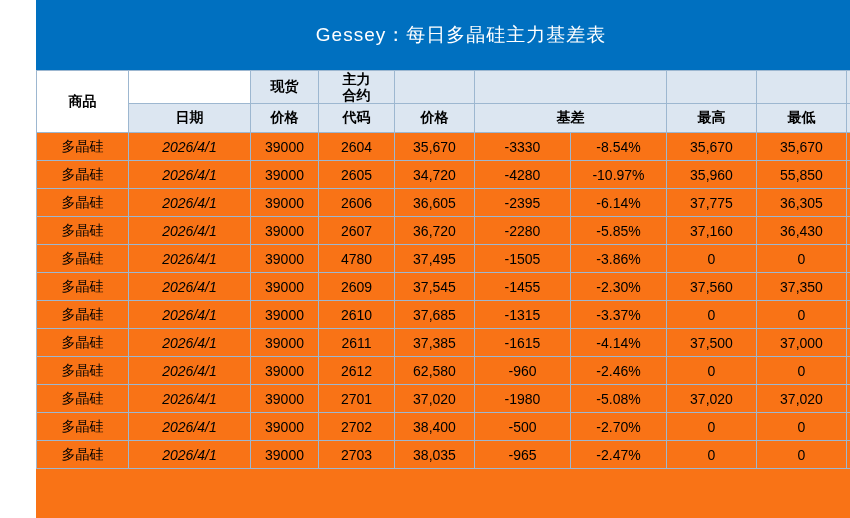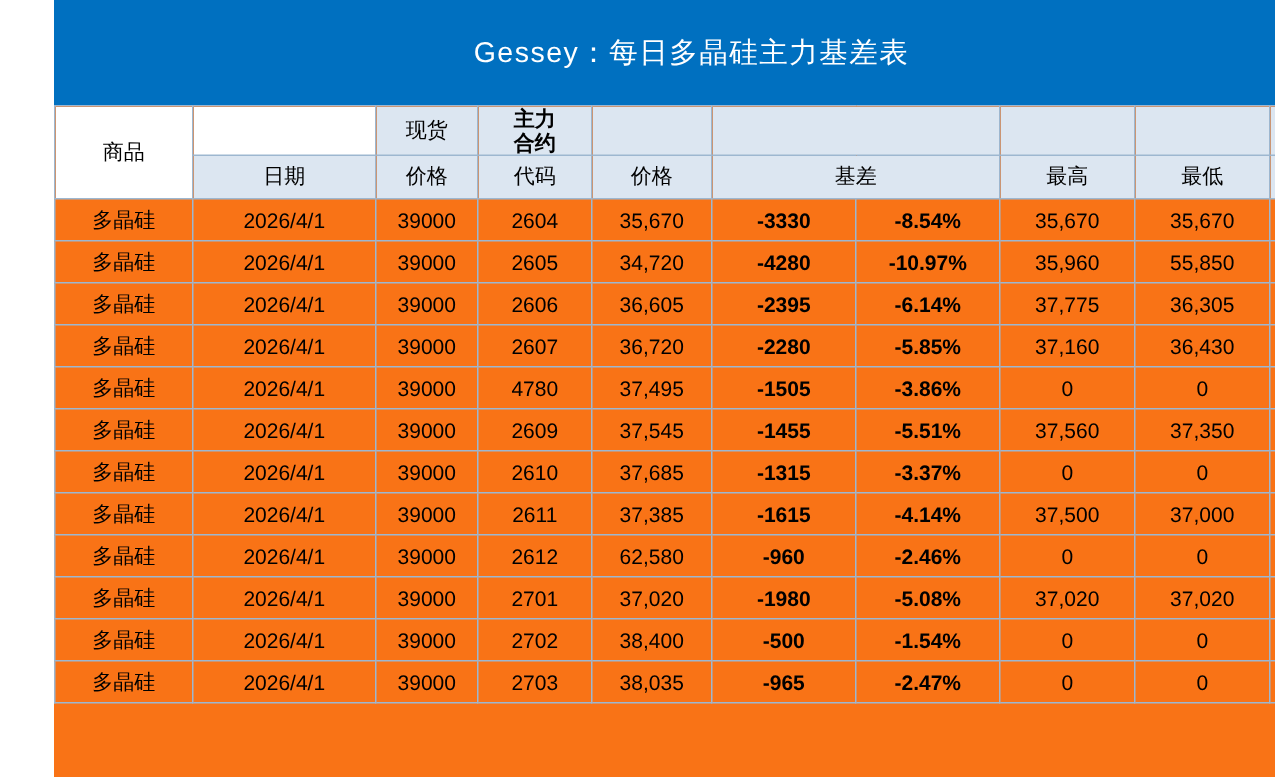--- a/index.html
+++ b/index.html
@@ -49,42 +49,42 @@
     overflow: hidden;
     white-space: nowrap;
   }
   .hdr-blue-bg {
     background: #DCE6F1;
   }
   .hdr-white-bg {
     background: #ffffff;
   }
   .hdr-strong {
-    font-weight: normal;
+    font-weight: bold;
     font-size: 15px;
   }
   .hdr-two-line {
     line-height: 1.15;
     font-weight: bold;
     font-size: 15px;
   }
   td.product {
     color: #1F6FC4;
     font-size: 14px;
   }
   td.date {
     color: #4472C4;
     font-size: 14px;
+    font-style: italic;
   }
   td.num {
     color: #000000;
   }
   td.neg {
     color: #00A070;
-    font-weight: bold;
   }
   tr.datarow td {
     height: 27px;
   }
   .cw-product { width: 92px; }
   .cw-date { width: 122px; }
   .cw-spot { width: 68px; }
   .cw-code { width: 76px; }
   .cw-price { width: 80px; }
   .cw-basis1 { width: 96px; }
@@ -197,21 +197,21 @@
           <td class="num">0</td>
           <td class="num">37495</td>
         </tr>
         <tr class="datarow">
           <td class="product">多晶硅</td>
           <td class="date">2026/4/1</td>
           <td class="num">39000</td>
           <td class="num">2609</td>
           <td class="num">37,545</td>
           <td class="neg">-1455</td>
-          <td class="neg">-5.51%</td>
+          <td class="neg">-2.30%</td>
           <td class="num">37,560</td>
           <td class="num">37,350</td>
           <td class="num">37545</td>
         </tr>
         <tr class="datarow">
           <td class="product">多晶硅</td>
           <td class="date">2026/4/1</td>
           <td class="num">39000</td>
           <td class="num">2610</td>
           <td class="num">37,685</td>
@@ -257,21 +257,21 @@
           <td class="num">37,020</td>
           <td class="num">37020</td>
         </tr>
         <tr class="datarow">
           <td class="product">多晶硅</td>
           <td class="date">2026/4/1</td>
           <td class="num">39000</td>
           <td class="num">2702</td>
           <td class="num">38,400</td>
           <td class="neg">-500</td>
-          <td class="neg">-1.54%</td>
+          <td class="neg">-2.70%</td>
           <td class="num">0</td>
           <td class="num">0</td>
           <td class="num">38400</td>
         </tr>
         <tr class="datarow">
           <td class="product">多晶硅</td>
           <td class="date">2026/4/1</td>
           <td class="num">39000</td>
           <td class="num">2703</td>
           <td class="num">38,035</td>

